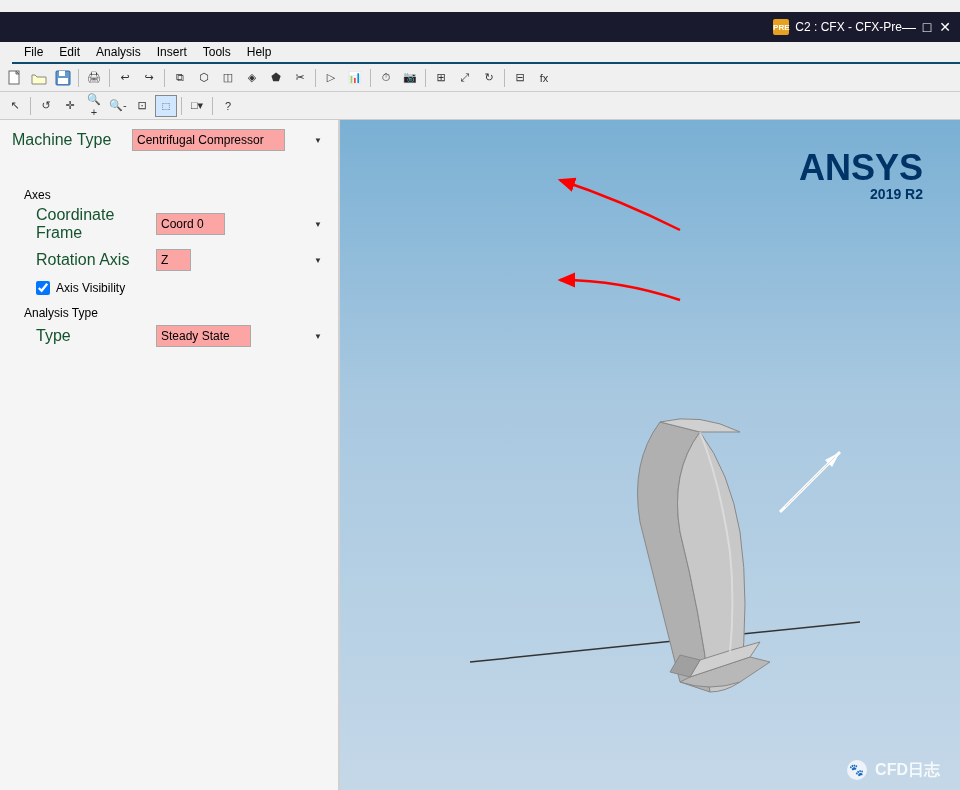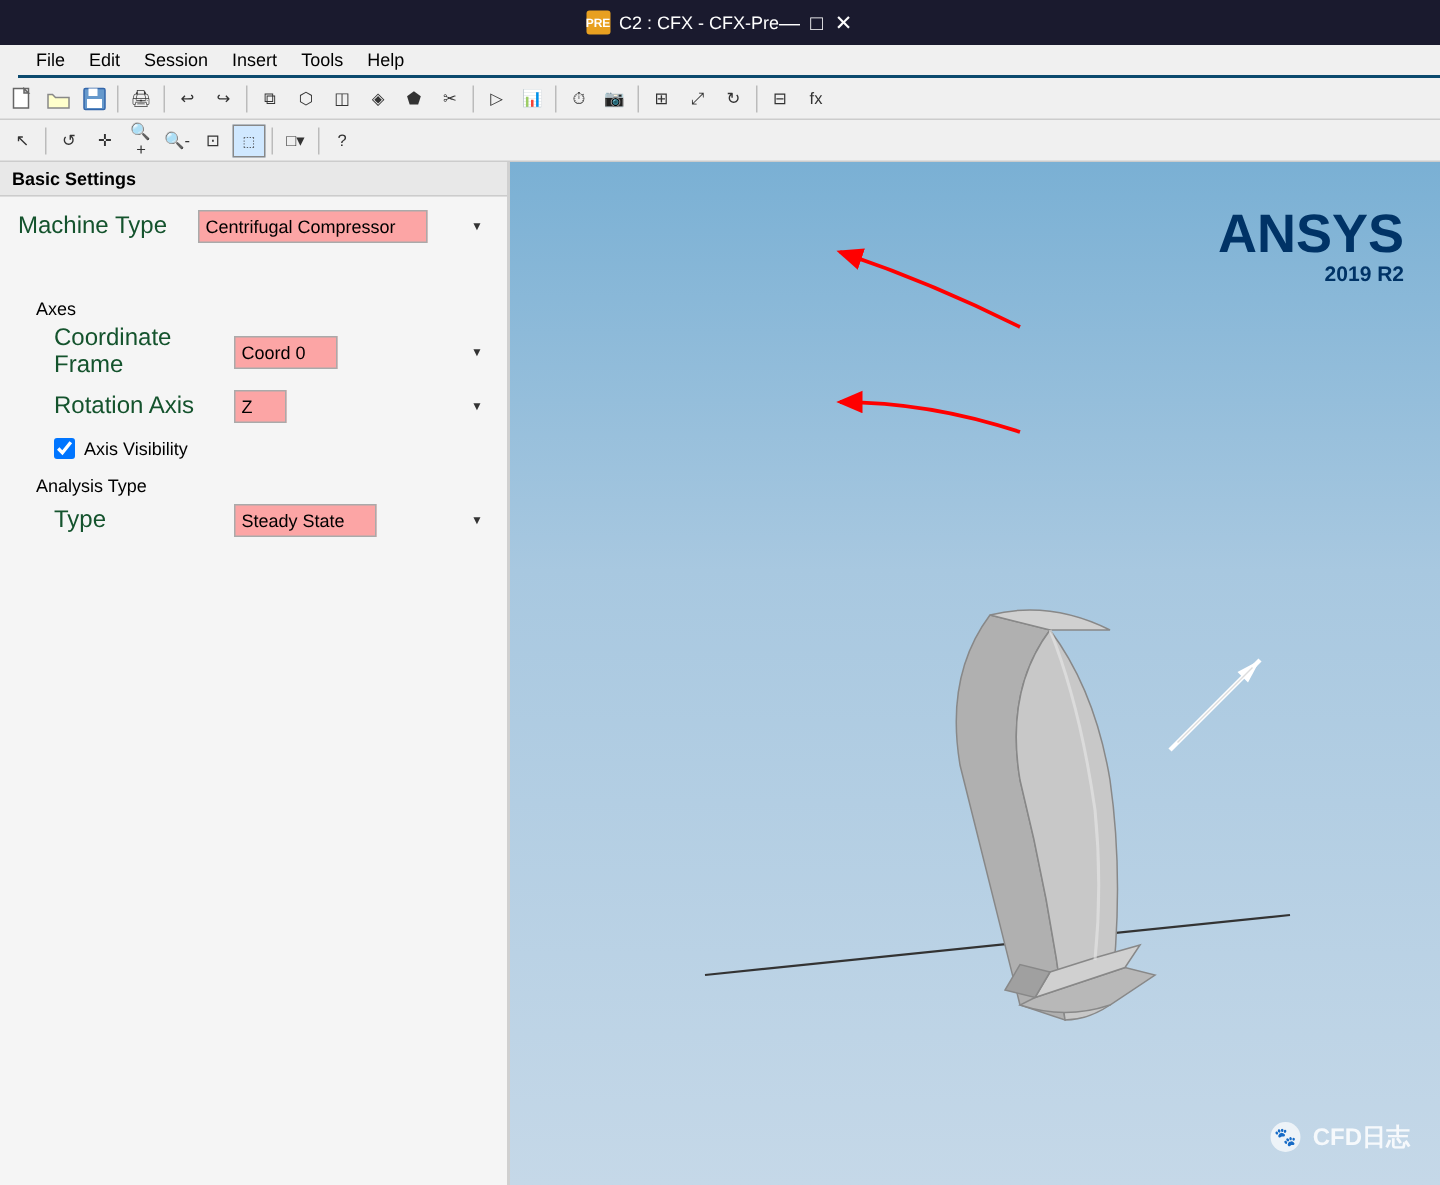--- a/index.html
+++ b/index.html
@@ -4,24 +4,25 @@
   <style>
     * { margin: 0; padding: 0; box-sizing: border-box; }
     body { width: 960px; height: 790px; overflow: hidden; font-family: 'Segoe UI', Arial, sans-serif; font-size: 12px; background: #f0f0f0; }
 
     
     .title-bar {
       height: 30px;
       background: #1a1a2e;
       display: flex;
       align-items: center;
-      justify-content: center;
+      justify-content: flex-end;
       padding: 0 8px;
       color: white;
       font-size: 12px;
+      margin-top: 12px;
     }
     .title-bar-left { display: flex; align-items: center; gap: 6px; }
     .title-icon { width: 16px; height: 16px; background: #e8a020; border-radius: 2px; font-size: 8px; color: white; display: flex; align-items: center; justify-content: center; font-weight: bold; }
     .title-controls { display: flex; gap: 4px; }
     .title-btn { width: 14px; height: 14px; font-size: 14px; background: none; border: none; color: white; cursor: pointer; display: flex; align-items: center; justify-content: center; }
 
     
     .menu-bar {
       height: 22px;
       background: #f0f0f0;
@@ -180,21 +181,21 @@
       font-size: 12px;
       cursor: pointer;
       display: flex;
       align-items: center;
       gap: 4px;
     }
 
     .ansys-logo {
       position: absolute;
       top: 30px;
-      right: 24px;
+      right: 37px;
       color: #003366;
       text-align: right;
     }
 
     .ansys-logo .ansys-text {
       font-size: 36px;
       font-weight: bold;
       color: #003366;
       line-height: 1;
     }
@@ -229,21 +230,21 @@
   <div class="title-controls">
     <button class="title-btn">—</button>
     <button class="title-btn">□</button>
     <button class="title-btn">✕</button>
   </div>
 </div>
 
 <div class="menu-bar">
   <span class="menu-item">File</span>
   <span class="menu-item">Edit</span>
-  <span class="menu-item">Session</span>
+  <span class="menu-item">Analysis</span>
   <span class="menu-item">Insert</span>
   <span class="menu-item">Tools</span>
   <span class="menu-item">Help</span>
 </div>
 
 <div class="toolbar">
   <button class="toolbar-btn">
     <svg width="16" height="16" viewBox="0 0 16 16">
         <rect x="2" y="1" width="10" height="13" fill="white" stroke="#666" stroke-width="1"></rect>
         <path d="M9 1 L12 4 L9 4 Z" fill="#ccc" stroke="#666" stroke-width="1"></path>
@@ -299,21 +300,20 @@
   <button class="toolbar-btn" style="border:1px solid #888; background:#d0e8ff; font-size:9px;">⬚</button>
   <div class="toolbar-sep"></div>
   <button class="toolbar-btn">□▾</button>
   <div class="toolbar-sep"></div>
   <button class="toolbar-btn">?</button>
 </div>
 
 <div class="main-content">
 
   <div class="left-panel">
-    <div class="panel-title">Basic Settings</div>
 
     <div class="form-section">
 
       <div class="form-row">
         <span class="form-label">Machine Type</span>
         <div class="select-wrapper">
           <select class="form-select">
             <option>Centrifugal Compressor</option>
             <option>Axial Compressor</option>
             <option>Radial Turbine</option>

